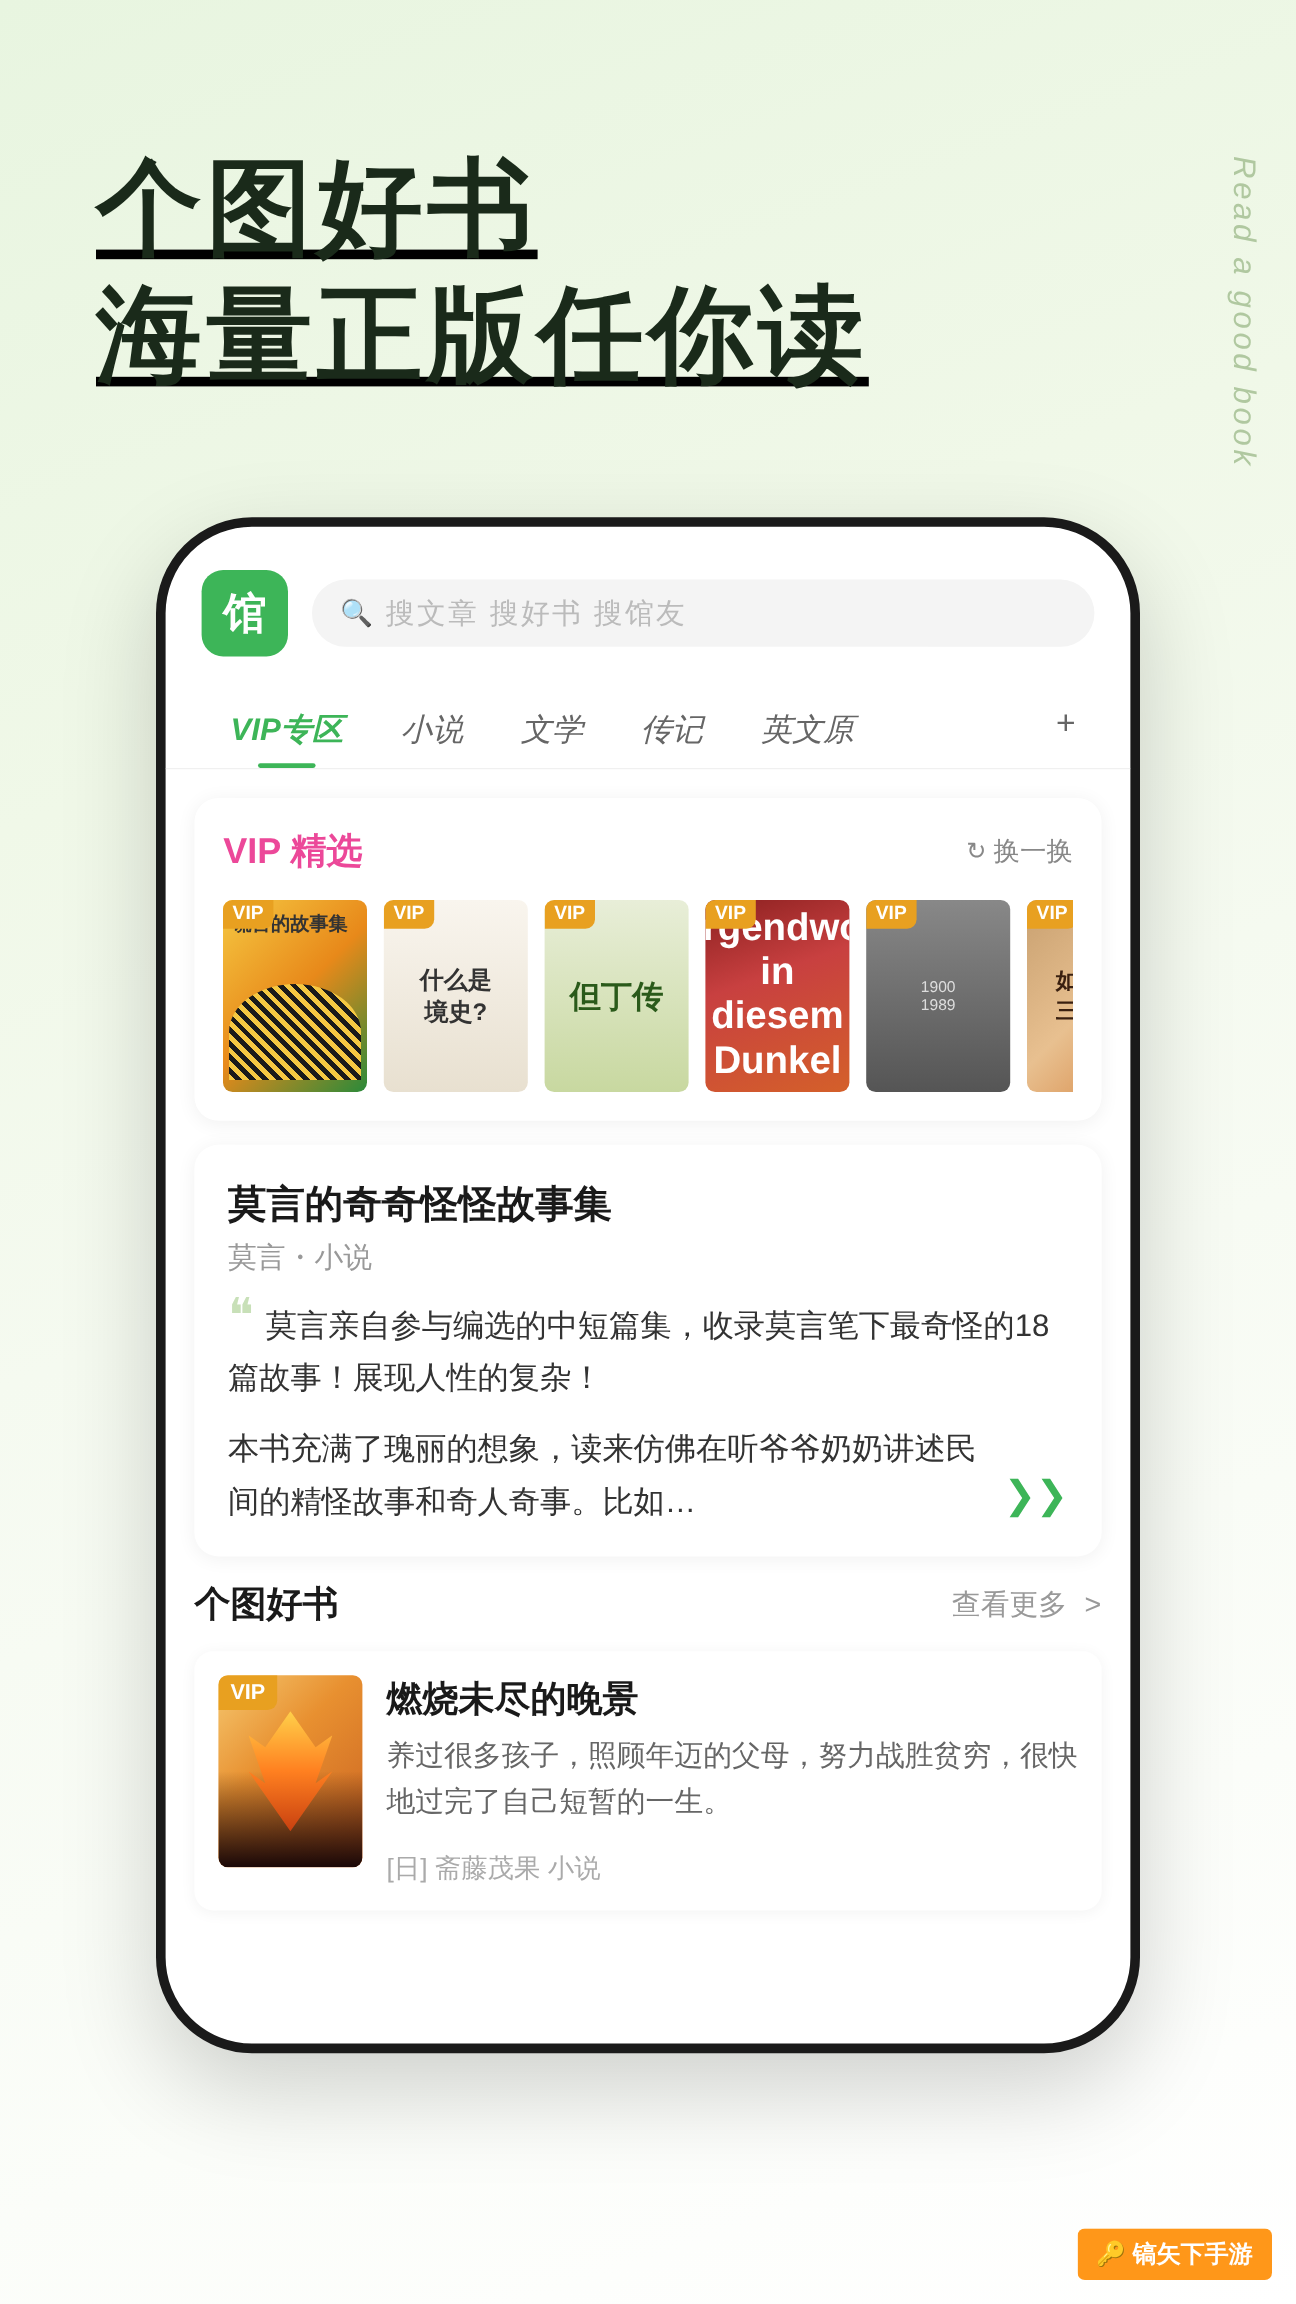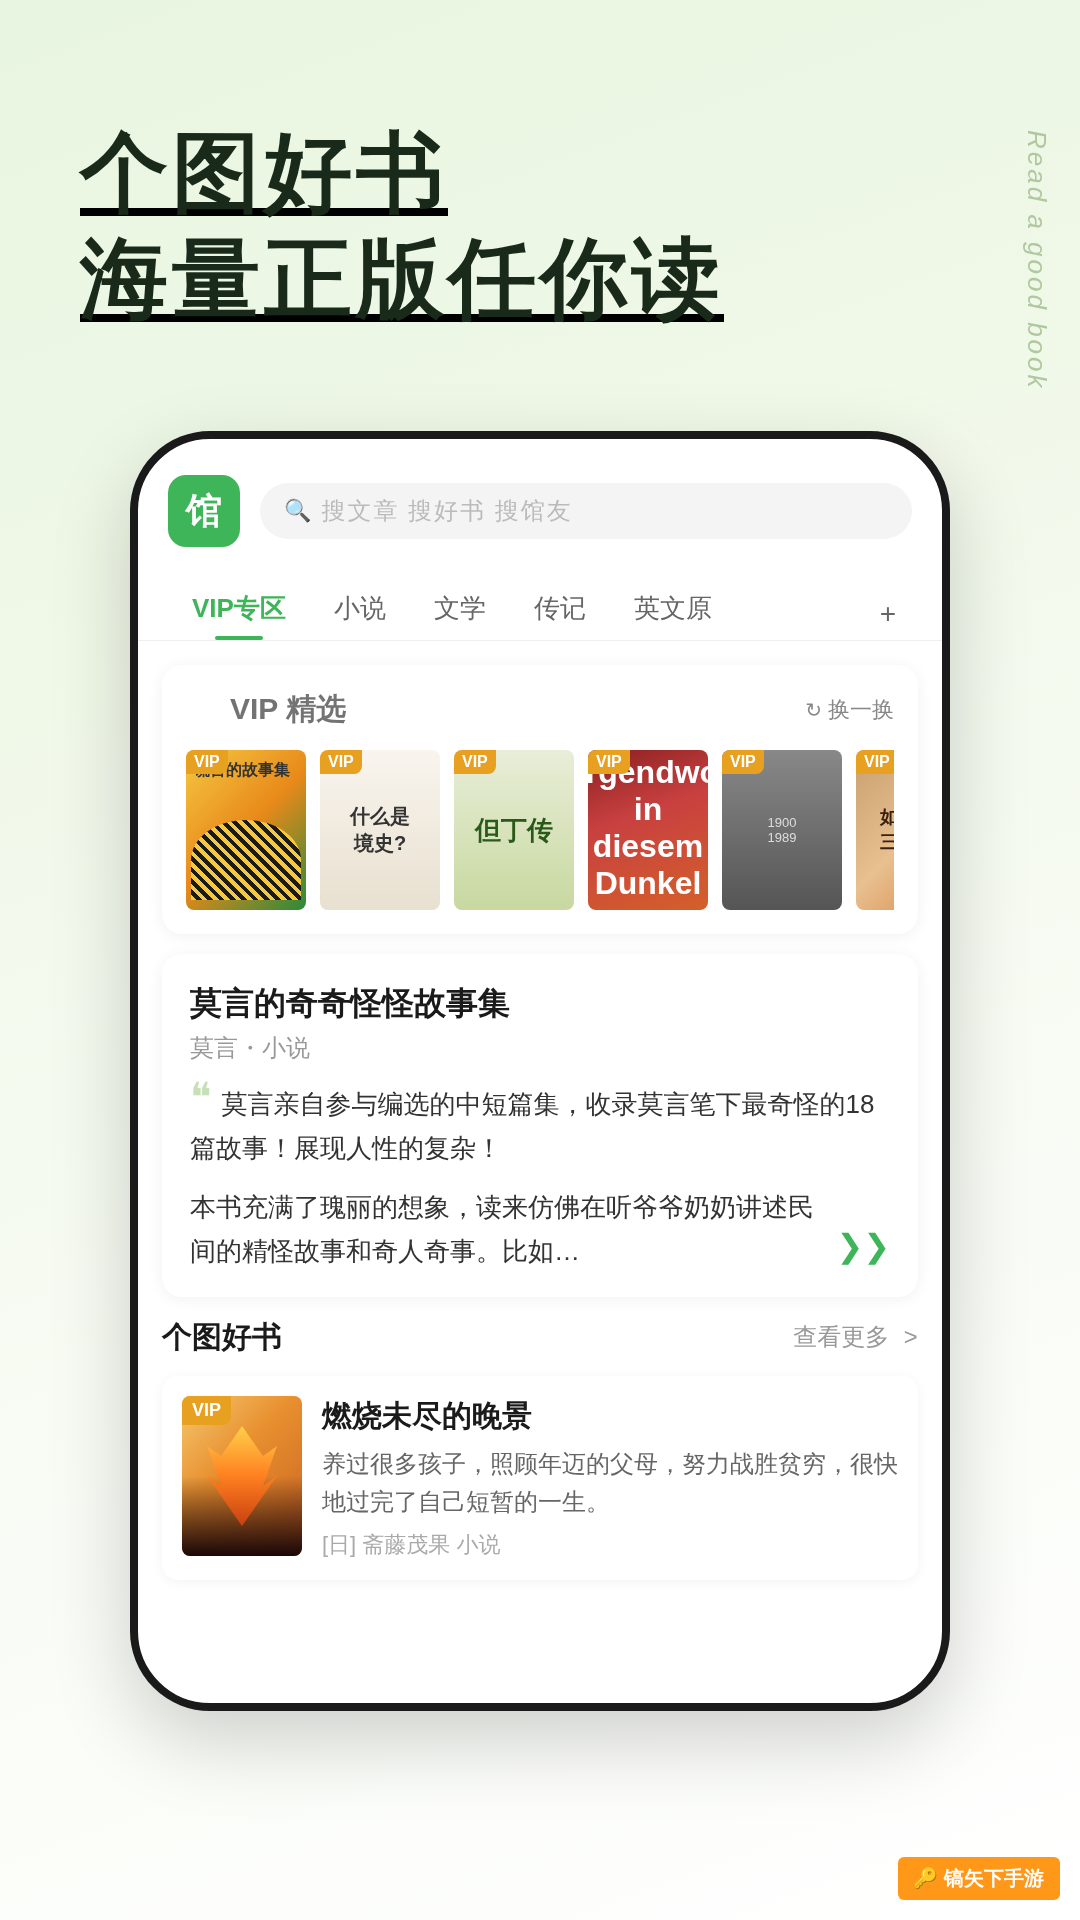--- a/index.html
+++ b/index.html
@@ -109,24 +109,25 @@
 
     .search-placeholder {
       font-size: 24px;
       color: #bbb;
       letter-spacing: 2px;
     }
 
     
     .nav-tabs {
       display: flex;
-      align-items: flex-end;
+      align-items: flex-start;
       padding: 10px 30px 0 30px;
       gap: 0;
       border-bottom: 1px solid #f0f0f0;
+      font-style: italic;
     }
 
     .nav-tab {
       padding: 14px 24px;
       font-size: 26px;
       color: #666;
       position: relative;
       white-space: nowrap;
     }
 
@@ -170,22 +171,21 @@
       margin-bottom: 20px;
     }
 
     .vip-title {
       font-size: 30px;
       font-weight: 700;
       color: #1a1a1a;
     }
 
     .vip-title span {
-      color: #737373;
-      margin-left: 44px;
+      color: #ec4899;
     }
 
     .refresh-btn {
       display: flex;
       align-items: center;
       gap: 6px;
       color: #888;
       font-size: 22px;
     }
 
@@ -484,21 +484,21 @@
 
     .new-book-desc {
       font-size: 24px;
       color: #666;
       line-height: 1.6;
     }
 
     .new-book-meta {
       font-size: 22px;
       color: #aaa;
-      margin-top: 8px;
+      margin-top: 20px;
     }
 
     
     .bottom-watermark {
       position: fixed;
       bottom: 20px;
       right: 20px;
       background: rgba(255,140,0,0.9);
       color: #fff;
       padding: 8px 16px;

